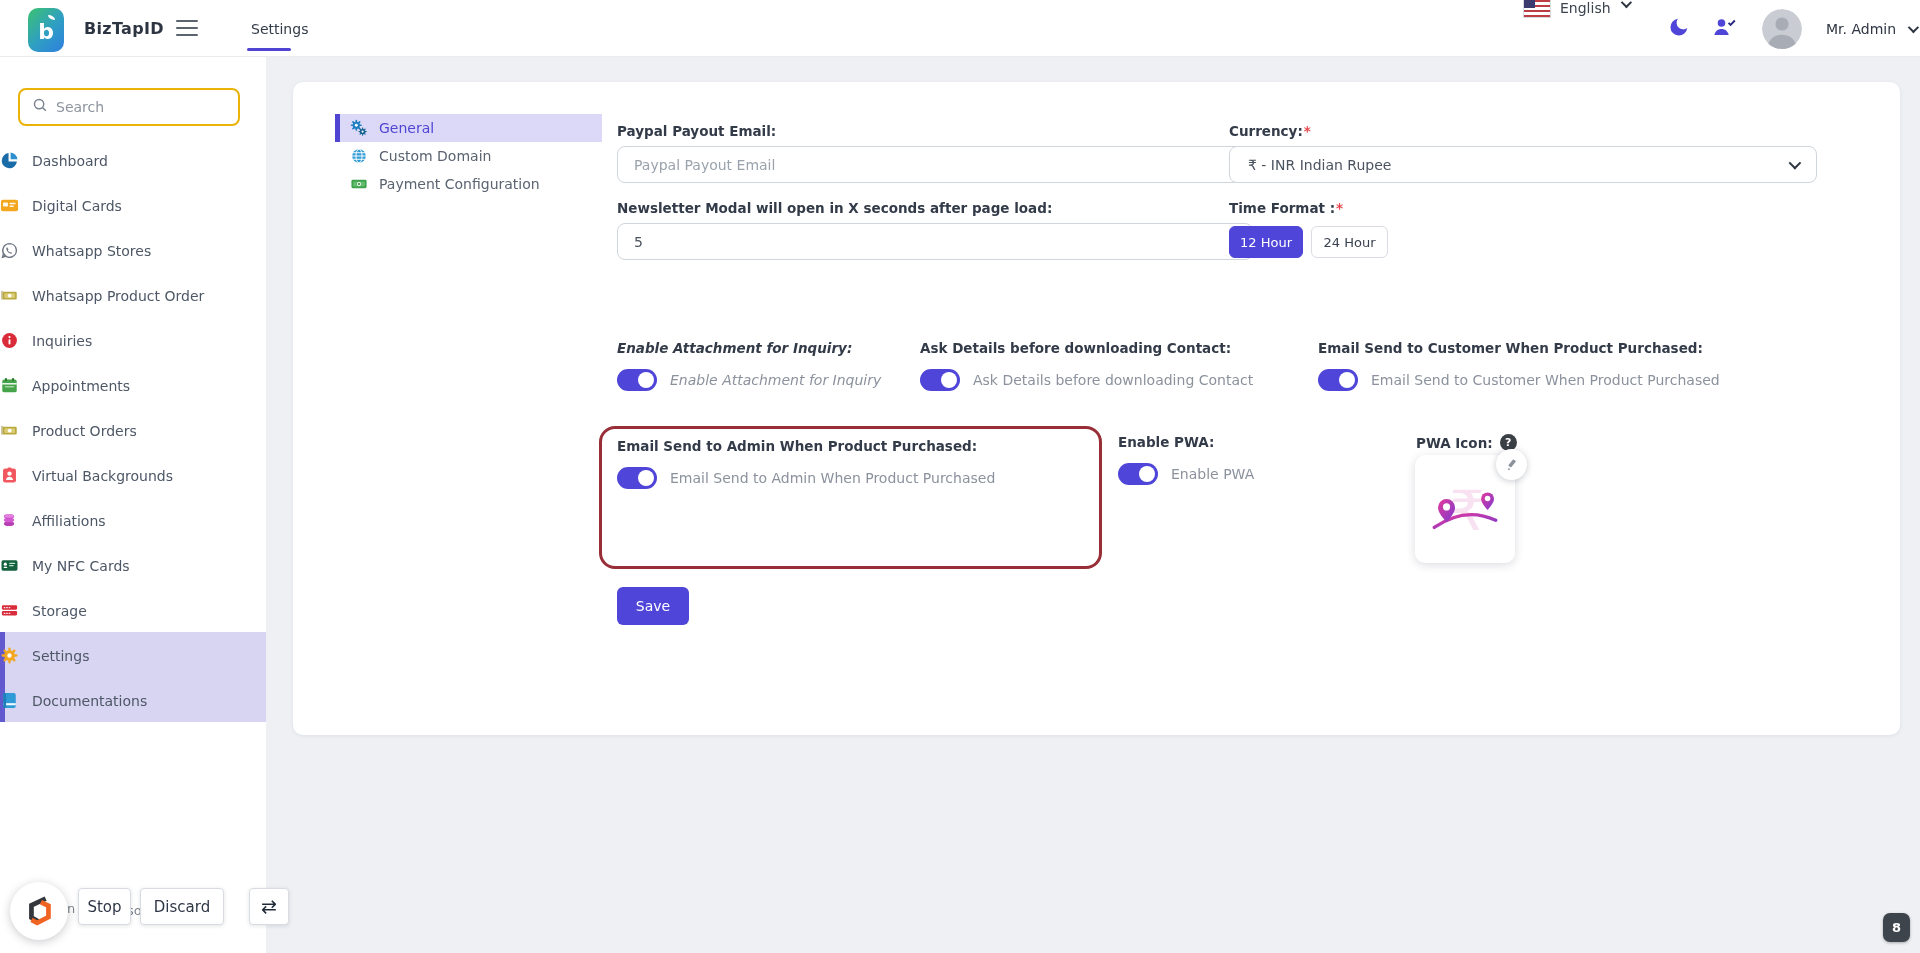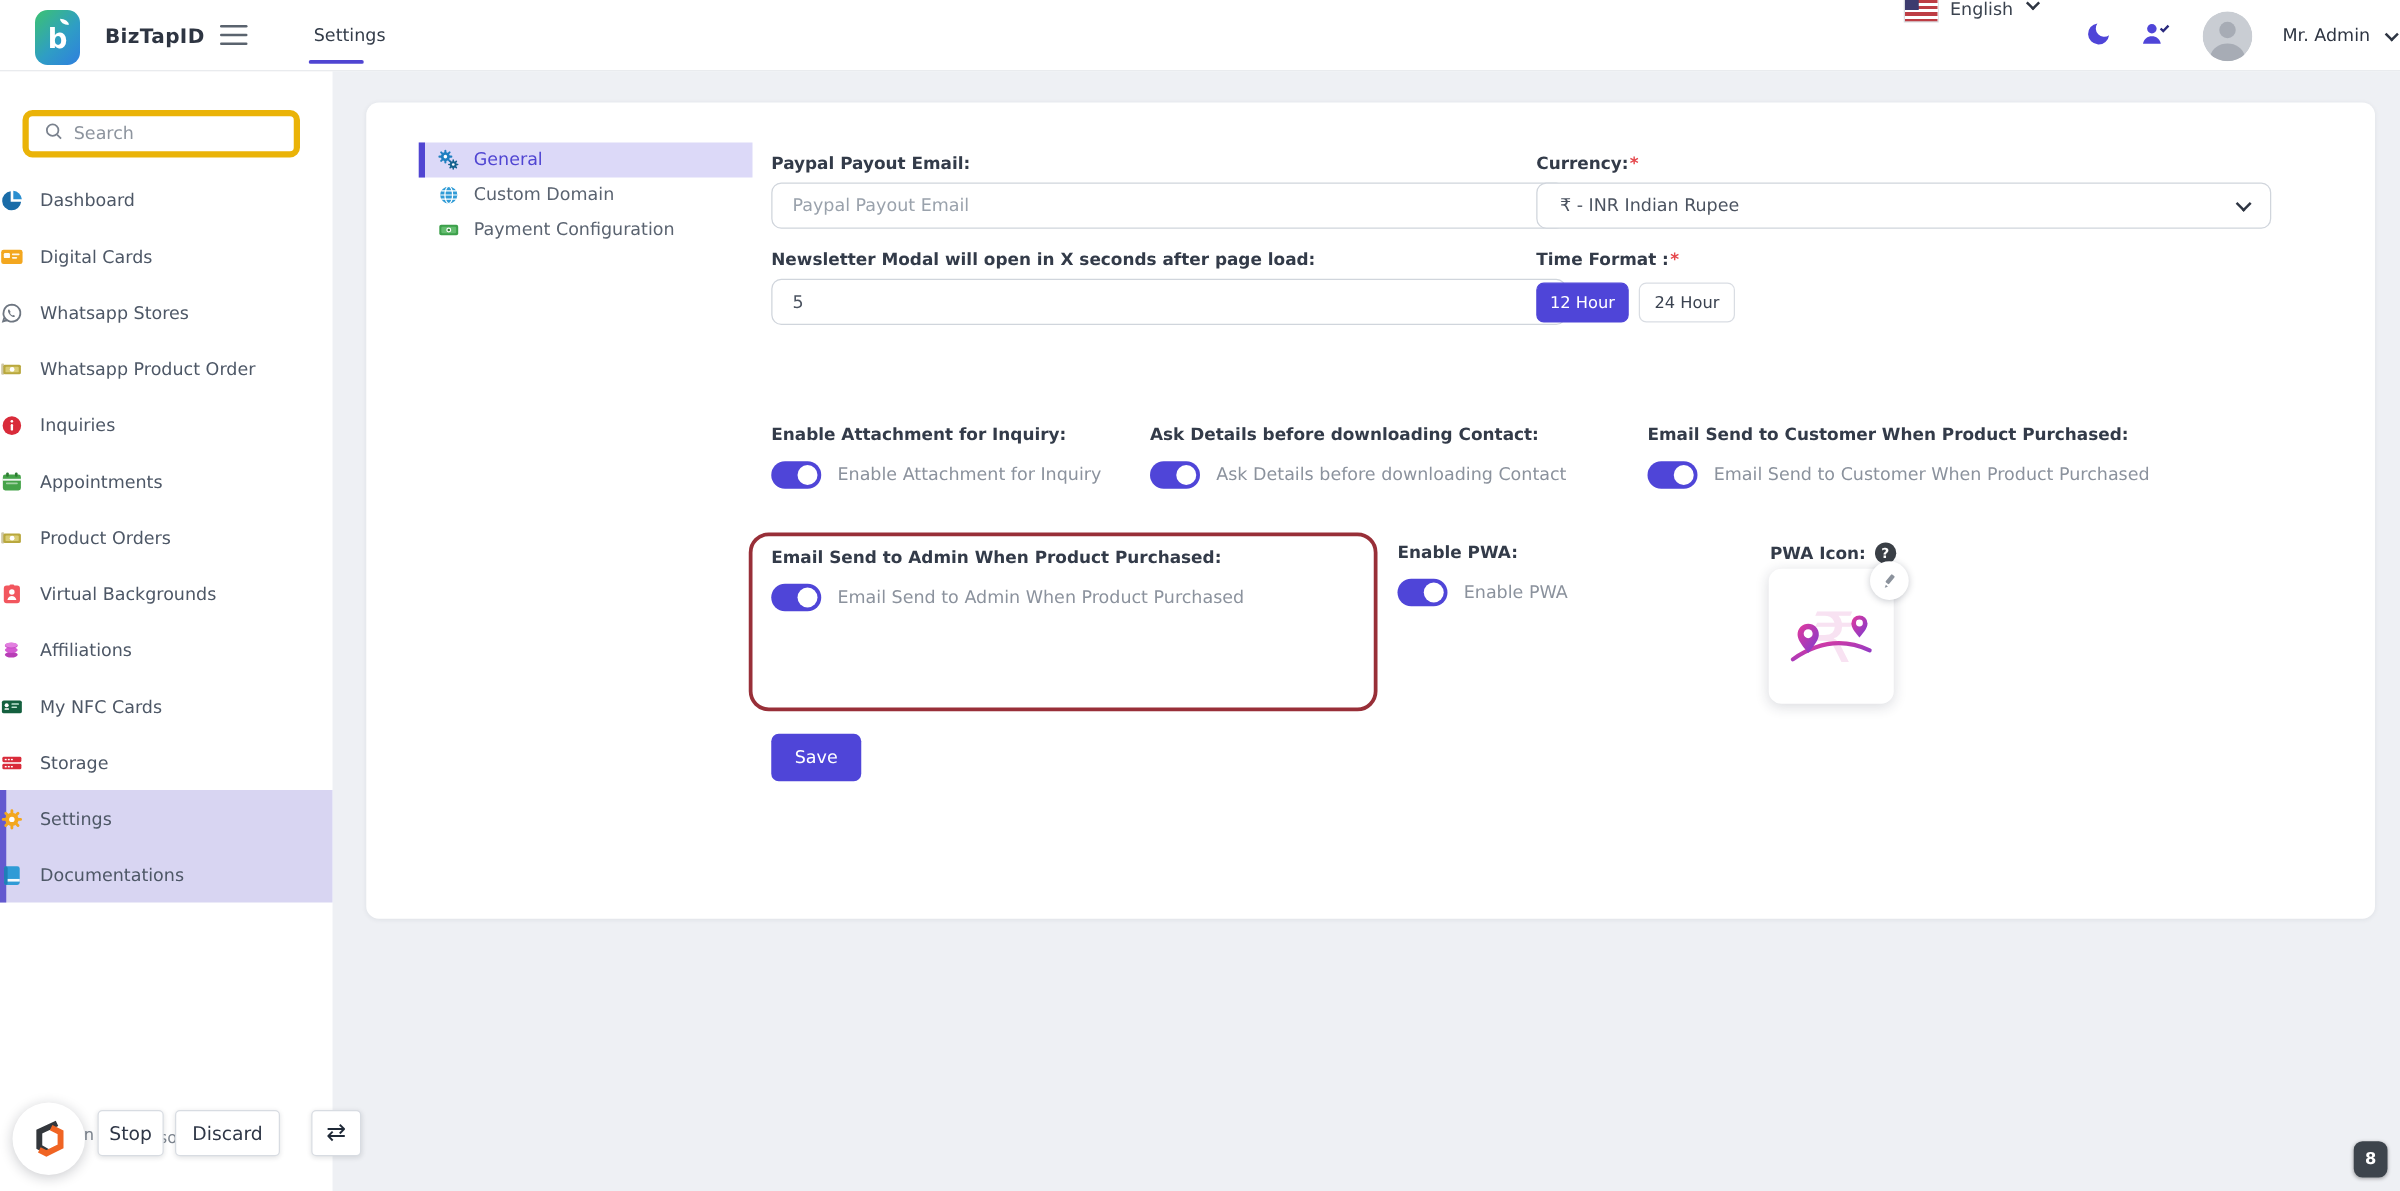--- a/index.html
+++ b/index.html
@@ -23,21 +23,21 @@
   .flag { position:relative; width:26px; height:17px; background:repeating-linear-gradient(180deg,#bd3d44 0 2.5px,#fff 2.5px 5px); box-shadow:0 0 0 1px #d8dbdf; }
   .flag::after { content:""; position:absolute; left:0; top:0; width:11px; height:8px; background:#3c3b6e; }
   .lang-label { font-size:14px; color:#3b434f; }
   .chev { display:inline-block; width:8px; height:8px; border-right:2.2px solid #2e3542; border-bottom:2.2px solid #2e3542; transform:rotate(45deg) translateY(-2px); }
   .icon-btn { position:absolute; top:0; height:57px; display:flex; align-items:center; background:none; border:none; cursor:pointer; }
   .avatar { position:absolute; left:1762px; top:9px; width:40px; height:40px; border-radius:50%; overflow:hidden; cursor:pointer; }
   .user-menu { position:absolute; left:1826px; top:0; height:57px; display:flex; align-items:center; gap:12px; font-size:14px; color:#2e3542; cursor:pointer; }
 
   
   aside { position:absolute; top:57px; left:0; width:266px; height:896px; background:#fff; z-index:5; }
-  .search-box { position:absolute; left:18px; top:31px; width:222px; height:38px; border:5px solid #eab308; border-radius:8px; display:flex; align-items:center; padding:0 12px; gap:8px; background:#fff; }
+  .search-box { position:absolute; left:18px; top:31px; width:222px; height:38px; border:2px solid #eab308; border-radius:8px; display:flex; align-items:center; padding:0 12px; gap:8px; background:#fff; }
   .search-box input { border:none; outline:none; flex:1; font-size:14px; color:#3b434f; font-family:inherit; background:transparent; }
   .search-box input::placeholder { color:#8d949e; }
   .side-active-bg { position:absolute; left:0; top:575px; width:266px; height:90px; background:#d8d5f2; border-left:5px solid #6359cf; }
   #sidebar-nav { position:absolute; left:0; top:81px; width:266px; list-style:none; }
   .side-item { height:45px; display:flex; align-items:center; gap:13px; font-size:14px; color:#4d5766; cursor:pointer; position:relative; }
   .side-icon { width:19px; height:19px; display:inline-flex; }
   .side-icon svg { width:19px; height:19px; }
 
   
   .card { position:absolute; left:293px; top:82px; width:1607px; height:653px; background:#fff; border-radius:10px; box-shadow:0 1px 4px rgba(30,40,60,.07); z-index:1; }
@@ -371,21 +371,21 @@
       <span>Newsletter Modal will open in X seconds after page load:</span>
     </div>
     <input class="text-input" style="left: 324px; top: 141px;" value="5">
 
     <div class="f-label" style="left:936px; top:118px;">
       <span>Time Format :</span><span class="req">*</span>
     </div>
     <button class="seg-btn on" style="left:936px; top:144px; width:74px;">12 Hour</button>
     <button class="seg-btn off" style="left:1018px; top:144px; width:77px;">24 Hour</button>
 
-    <div class="tgroup" style="left:324px; top:258px;">
+    <div class="tgroup" style="left:324px; top:258px;font-style:italic;">
       <div class="tlabel">Enable Attachment for Inquiry:</div>
       <div class="trow">
         <span class="switch">
             <span class="knob"></span>
           </span>
         <span class="ttext">Enable Attachment for Inquiry</span>
       </div>
     </div>
 
     <div class="tgroup" style="left:627px; top:258px;">

